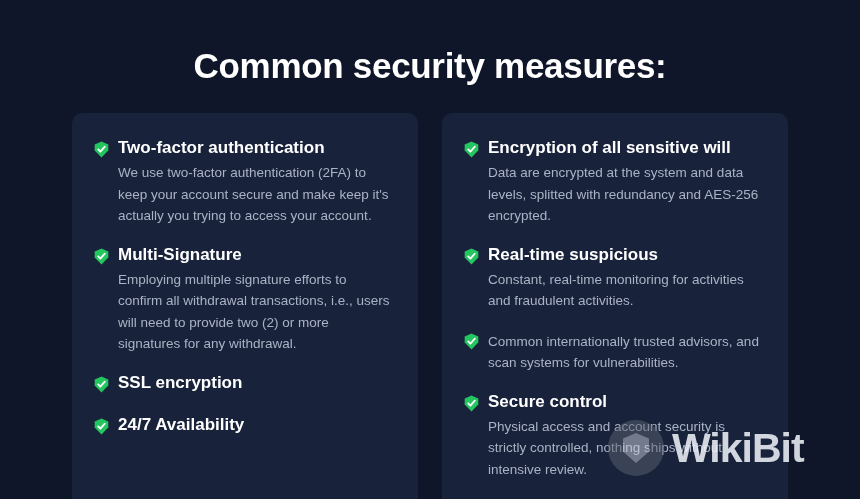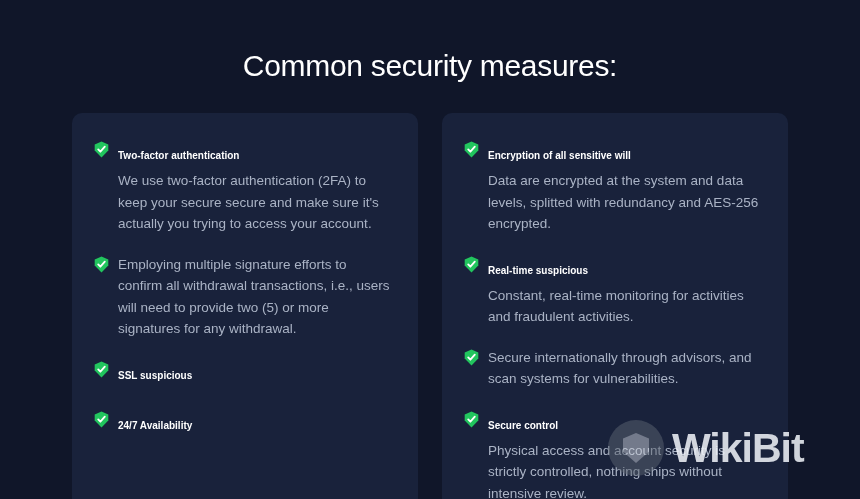--- a/index.html
+++ b/index.html
@@ -11,22 +11,22 @@
     width: 860px;
     height: 499px;
     overflow: hidden;
     background: #101629;
     font-family: "Liberation Sans", sans-serif;
     color: #e8ecf5;
     position: relative;
   }
   #page-title {
     text-align: center;
-    font-size: 30px;
-    font-weight: normal;
+    font-size: 35px;
+    font-weight: bold;
     letter-spacing: -0.3px;
     color: #ffffff;
     margin: 0;
     padding: 47px 0 0 0;
     line-height: 38px;
   }
   #columns {
     display: flex;
     gap: 24px;
     padding: 28px 72px 0 72px;
@@ -48,25 +48,25 @@
     flex: 0 0 auto;
     width: 15px;
     height: 17px;
     margin-top: 2px;
     margin-right: 9px;
     position: relative;
   }
   .shield svg { display: block; }
   .item-body { flex: 1 1 auto; min-width: 0; }
   .item-title {
-    font-size: 10px;
+    font-size: 17px;
     font-weight: bold;
     color: #ffffff;
     line-height: 18px;
-    margin: 8px 0 5px 0;
+    margin: 0 0 5px 0;
   }
   .item-desc {
     font-size: 13.5px;
     color: #aab3c5;
     line-height: 21.5px;
     margin: 0;
   }
   
   #watermark {
     position: absolute;
@@ -115,45 +115,46 @@
 
     <div class="item">
       <span class="shield">
         <svg width="15" height="17" viewBox="0 0 15 17">
             <path d="M7.5 0.5 L14.3 3.6 L14.3 9.6 L7.5 16.4 L0.7 9.6 L0.7 3.6 Z" fill="#22c55e"></path>
             <path d="M4.2 8.4 L6.4 10.7 L10.8 5.6" stroke="#ffffff" stroke-width="1.8" fill="none" stroke-linecap="round" stroke-linejoin="round"></path>
           </svg>
       </span>
       <div class="item-body">
         <p class="item-title">Two-factor authentication</p>
-        <p class="item-desc">We use two-factor authentication (2FA) to keep your secure secure and make sure it's actually you trying to access your account.</p>
-      </div>
-    </div>
-
-    <div class="item">
-      <span class="shield">
-        <svg width="15" height="17" viewBox="0 0 15 17">
-            <path d="M7.5 0.5 L14.3 3.6 L14.3 9.6 L7.5 16.4 L0.7 9.6 L0.7 3.6 Z" fill="#22c55e"></path>
-            <path d="M4.2 8.4 L6.4 10.7 L10.8 5.6" stroke="#ffffff" stroke-width="1.8" fill="none" stroke-linecap="round" stroke-linejoin="round"></path>
-          </svg>
-      </span>
-      <div class="item-body">
-        <p class="item-desc">Employing multiple signature efforts to confirm all withdrawal transactions, i.e., users will need to provide two (5) or more signatures for any withdrawal.</p>
-      </div>
-    </div>
-
-    <div class="item">
-      <span class="shield">
-        <svg width="15" height="17" viewBox="0 0 15 17">
-            <path d="M7.5 0.5 L14.3 3.6 L14.3 9.6 L7.5 16.4 L0.7 9.6 L0.7 3.6 Z" fill="#22c55e"></path>
-            <path d="M4.2 8.4 L6.4 10.7 L10.8 5.6" stroke="#ffffff" stroke-width="1.8" fill="none" stroke-linecap="round" stroke-linejoin="round"></path>
-          </svg>
-      </span>
-      <div class="item-body">
-        <p class="item-title">SSL suspicious</p>
+        <p class="item-desc">We use two-factor authentication (2FA) to keep your account secure and make keep it's actually you trying to access your account.</p>
+      </div>
+    </div>
+
+    <div class="item">
+      <span class="shield">
+        <svg width="15" height="17" viewBox="0 0 15 17">
+            <path d="M7.5 0.5 L14.3 3.6 L14.3 9.6 L7.5 16.4 L0.7 9.6 L0.7 3.6 Z" fill="#22c55e"></path>
+            <path d="M4.2 8.4 L6.4 10.7 L10.8 5.6" stroke="#ffffff" stroke-width="1.8" fill="none" stroke-linecap="round" stroke-linejoin="round"></path>
+          </svg>
+      </span>
+      <div class="item-body">
+        <p class="item-title">Multi-Signature</p>
+        <p class="item-desc">Employing multiple signature efforts to confirm all withdrawal transactions, i.e., users will need to provide two (2) or more signatures for any withdrawal.</p>
+      </div>
+    </div>
+
+    <div class="item">
+      <span class="shield">
+        <svg width="15" height="17" viewBox="0 0 15 17">
+            <path d="M7.5 0.5 L14.3 3.6 L14.3 9.6 L7.5 16.4 L0.7 9.6 L0.7 3.6 Z" fill="#22c55e"></path>
+            <path d="M4.2 8.4 L6.4 10.7 L10.8 5.6" stroke="#ffffff" stroke-width="1.8" fill="none" stroke-linecap="round" stroke-linejoin="round"></path>
+          </svg>
+      </span>
+      <div class="item-body">
+        <p class="item-title">SSL encryption</p>
       </div>
     </div>
 
     <div class="item">
       <span class="shield">
         <svg width="15" height="17" viewBox="0 0 15 17">
             <path d="M7.5 0.5 L14.3 3.6 L14.3 9.6 L7.5 16.4 L0.7 9.6 L0.7 3.6 Z" fill="#22c55e"></path>
             <path d="M4.2 8.4 L6.4 10.7 L10.8 5.6" stroke="#ffffff" stroke-width="1.8" fill="none" stroke-linecap="round" stroke-linejoin="round"></path>
           </svg>
       </span>
@@ -194,21 +195,21 @@
     </div>
 
     <div class="item">
       <span class="shield">
         <svg width="15" height="17" viewBox="0 0 15 17">
             <path d="M7.5 0.5 L14.3 3.6 L14.3 9.6 L7.5 16.4 L0.7 9.6 L0.7 3.6 Z" fill="#22c55e"></path>
             <path d="M4.2 8.4 L6.4 10.7 L10.8 5.6" stroke="#ffffff" stroke-width="1.8" fill="none" stroke-linecap="round" stroke-linejoin="round"></path>
           </svg>
       </span>
       <div class="item-body">
-        <p class="item-desc">Secure internationally through advisors, and scan systems  for vulnerabilities.</p>
+        <p class="item-desc">Common internationally trusted advisors, and scan systems  for vulnerabilities.</p>
       </div>
     </div>
 
     <div class="item">
       <span class="shield">
         <svg width="15" height="17" viewBox="0 0 15 17">
             <path d="M7.5 0.5 L14.3 3.6 L14.3 9.6 L7.5 16.4 L0.7 9.6 L0.7 3.6 Z" fill="#22c55e"></path>
             <path d="M4.2 8.4 L6.4 10.7 L10.8 5.6" stroke="#ffffff" stroke-width="1.8" fill="none" stroke-linecap="round" stroke-linejoin="round"></path>
           </svg>
       </span>

